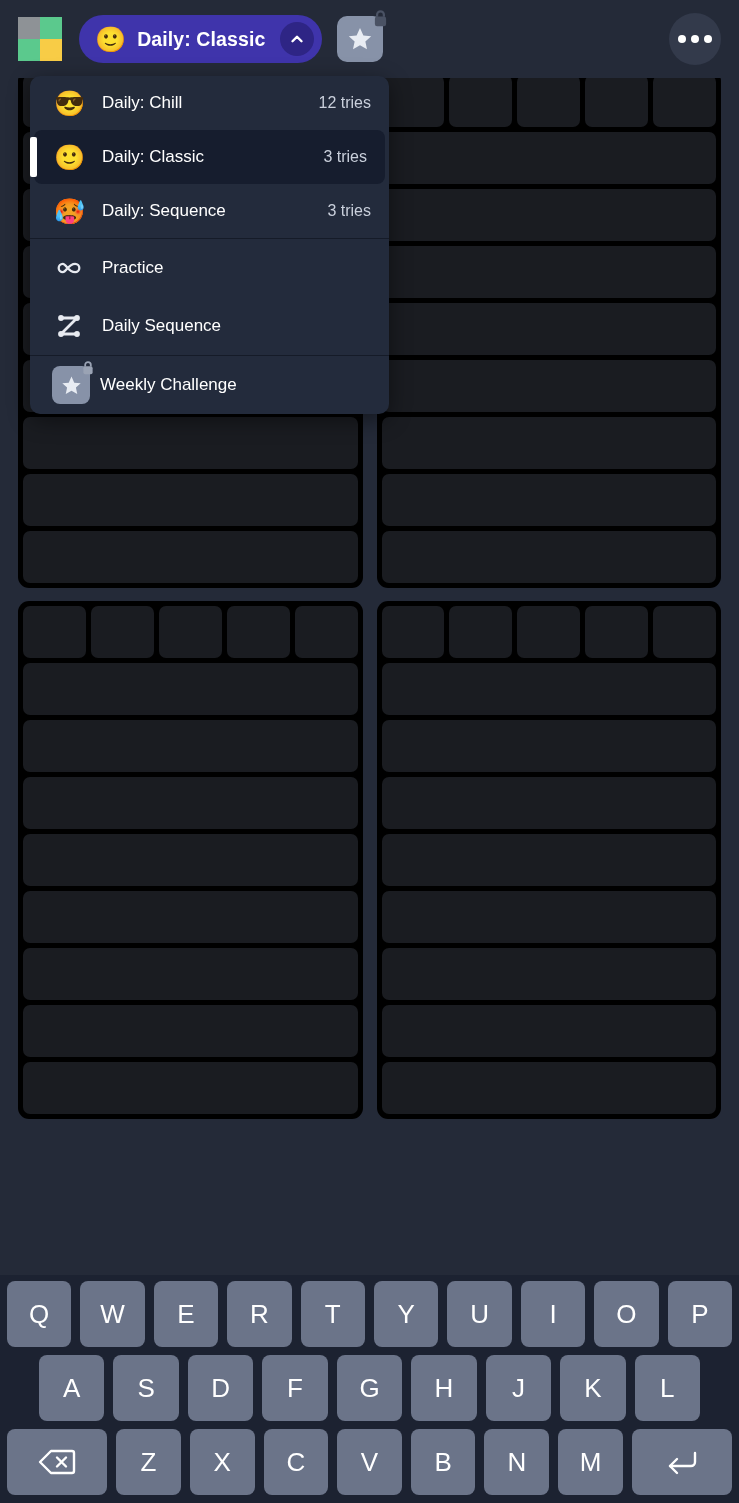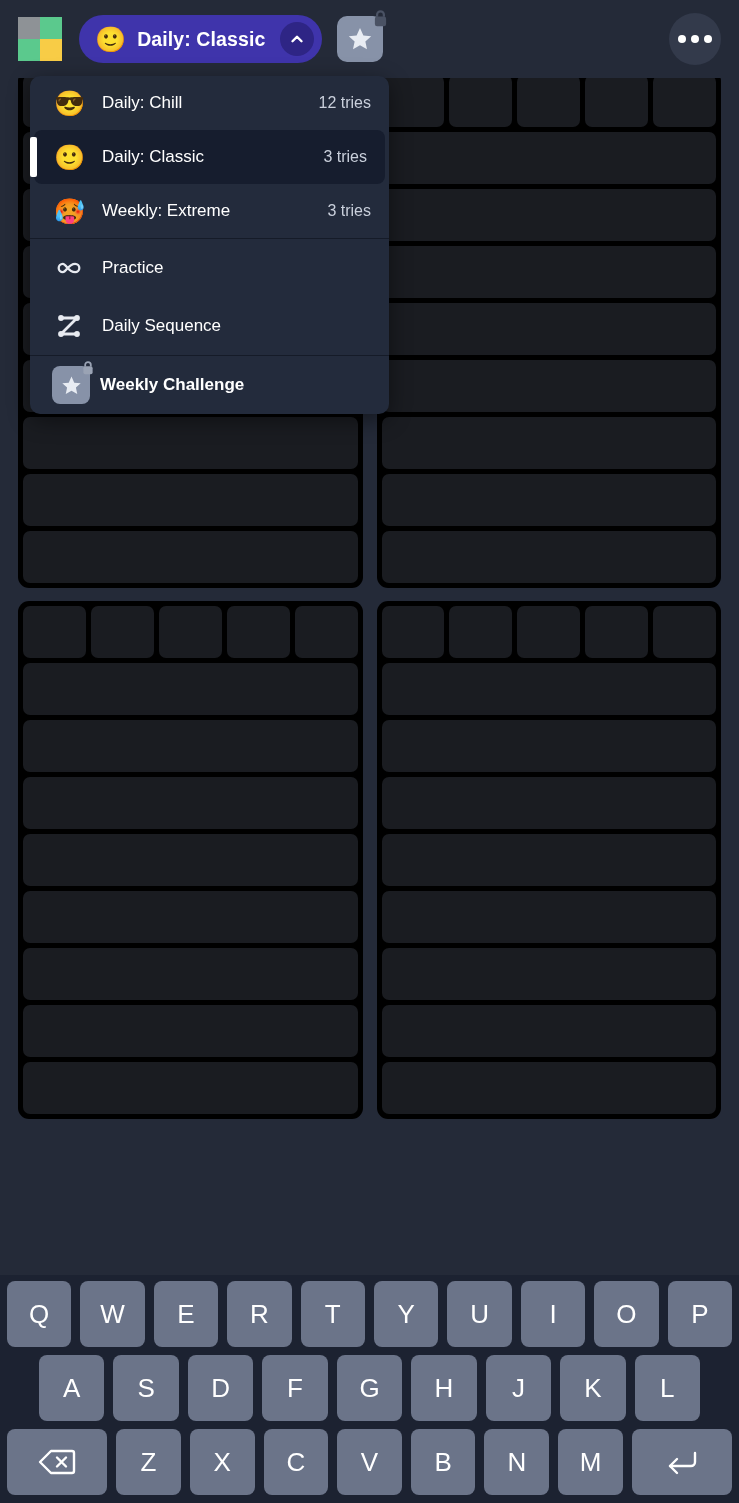--- a/index.html
+++ b/index.html
@@ -145,21 +145,21 @@
     content: "";
     position: absolute;
     left: -4px; top: 7px;
     width: 7px; height: 40px;
     background: #ffffff;
     border-radius: 2px;
   }
   .mitem.tall { height: 58px; }
   .mitem .star-tile { width: 38px; height: 38px; border-radius: 8px; }
   .mitem .star-tile .lock-badge { width: 14px; height: 16px; top: -6px; right: -5px; }
-  #menu .mitem.with-star { gap: 10px; padding-left: 22px; font-weight: bold; }
+  #menu .mitem.with-star { gap: 10px; padding-left: 22px; }
 
   
   #keyboard {
     position: absolute; left: 0; bottom: 0;
     width: 739px; height: 228px;
     background: #1c2231;
     padding: 8px 4px 10px 4px;
     display: flex; flex-direction: column; justify-content: center;
     gap: 8px;
     z-index: 20;
@@ -306,21 +306,21 @@
     </div>
 
     <div class="mitem selected">
       <span class="emo">🙂</span>
       <span class="mlabel">Daily: Classic</span>
       <span class="mtries">3 tries</span>
     </div>
 
     <div class="mitem">
       <span class="emo">🥵</span>
-      <span class="mlabel">Weekly: Extreme</span>
+      <span class="mlabel">Daily: Sequence</span>
       <span class="mtries">3 tries</span>
     </div>
   </div>
 
   <div class="mgroup">
     <div class="mitem tall">
       <span class="micon">
         <svg width="28" height="18" viewBox="0 0 32 18" fill="none" stroke="#e7eaf0" stroke-width="2.6" stroke-linecap="round">
           <path d="M9 4.2 A4.5 4.5 0 1 0 9 13.8 C13 13.8 15 4.2 23 4.2 A4.5 4.5 0 1 1 23 13.8 C15 13.8 13 4.2 9 4.2 Z"></path>
         </svg>

